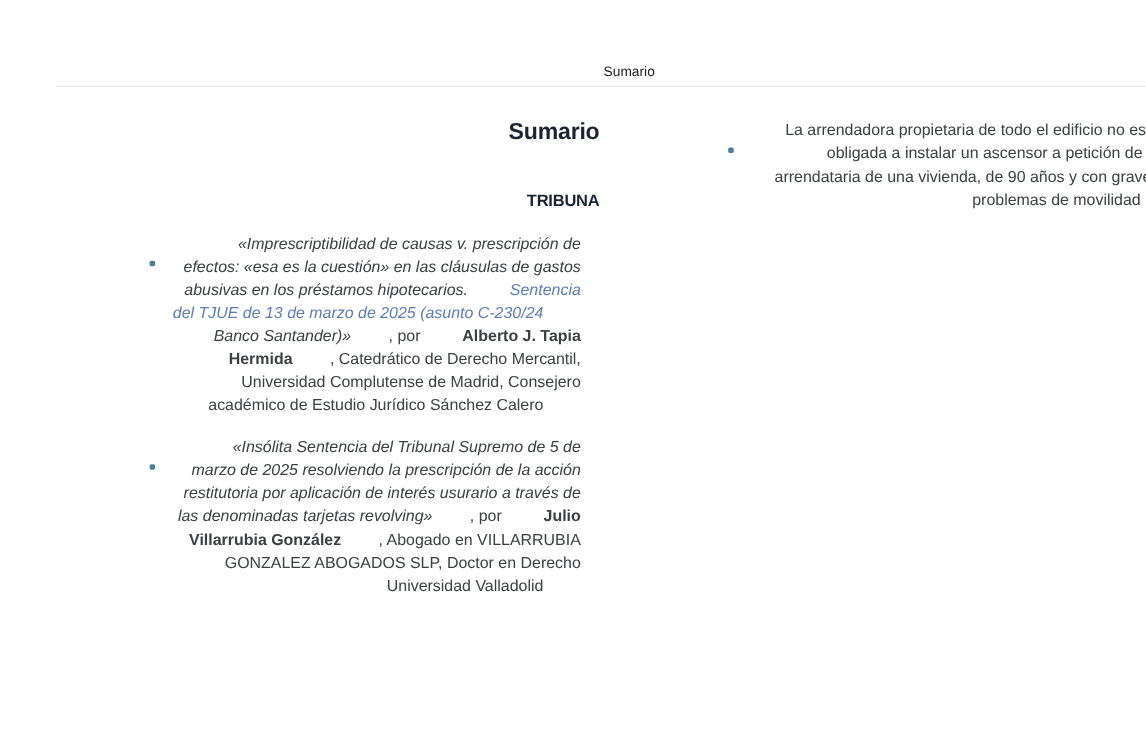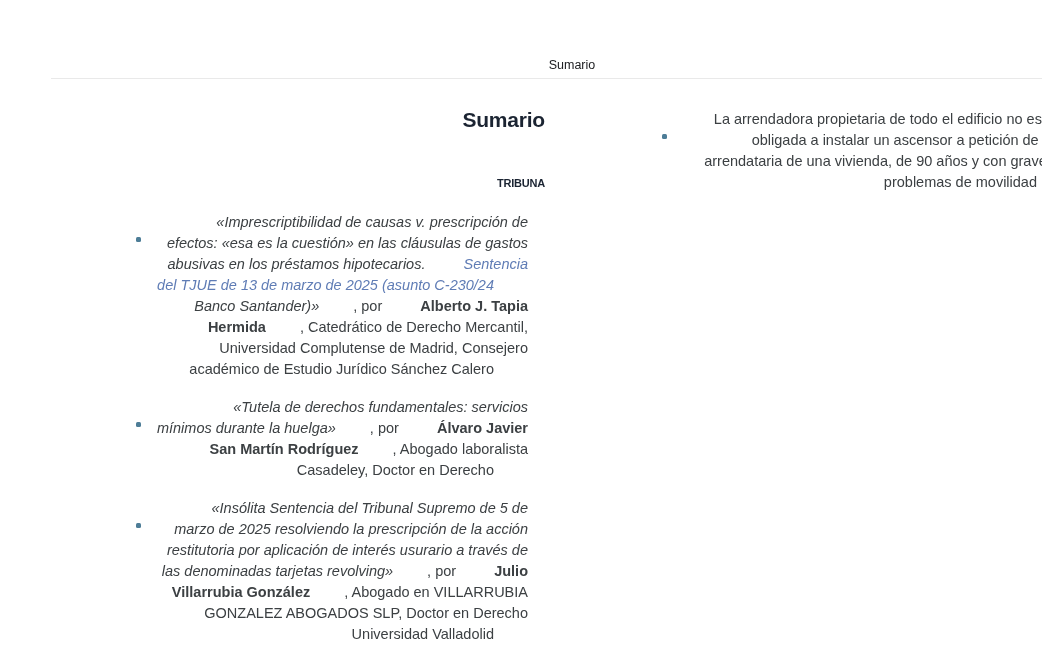--- a/index.html
+++ b/index.html
@@ -26,21 +26,21 @@
     font-size:12.5px;color:var(--topbar-text);
   }
   .column{position:absolute;width:470px;text-align:right;}
   .col-left{left:24px;top:56px;}
   .col-right{left:550px;top:41px;}
   h1.page-title{
     font-size:21px;font-weight:700;color:var(--heading);
     letter-spacing:-0.2px;line-height:26px;margin:0 0 41px 0;
   }
   h2.section-heading{
-    font-size:11px;font-weight:700;color:var(--heading);
+    font-size:15px;font-weight:700;color:var(--heading);
     letter-spacing:-0.2px;line-height:18px;margin:0 0 20px 0;
   }
   ul.bullet-list{
     list-style:none;margin:0 0 8px 0;padding:0;
   }
   li.list-item{
     position:relative;padding-left:54px;margin-bottom:8px;
     font-size:14.5px;line-height:21px;color:var(--text);
   }
   .col-right li.list-item{margin-bottom:12px;}
@@ -62,24 +62,20 @@
 
 <div class="column col-left">
   <h1 class="page-title">Sumario</h1>
 
   <h2 class="section-heading">TRIBUNA</h2>
   <ul class="bullet-list">
     <li class="list-item">
       <span class="bullet-dot"></span>
       <span class="item-text"><span class="seg-italic">«Imprescriptibilidad de causas v. prescripción de efectos: «esa es la cuestión» en las cláusulas de gastos abusivas en los préstamos hipotecarios. </span><span class="seg-link">Sentencia del TJUE de 13 de marzo de 2025 (asunto C-230/24</span><span class="seg-italic"> Banco Santander)»</span><span class="seg-regular">, por </span><span class="seg-bold">Alberto J. Tapia Hermida</span><span class="seg-regular">, Catedrático de Derecho Mercantil, Universidad Complutense de Madrid, Consejero académico de Estudio Jurídico Sánchez Calero</span></span>
     </li>
-    <li class="list-item">
-      <span class="bullet-dot"></span>
-      <span class="item-text"><span class="seg-italic">«Tutela de derechos fundamentales: servicios mínimos durante la huelga»</span><span class="seg-regular">, por </span><span class="seg-bold">Álvaro Javier San Martín Rodríguez</span><span class="seg-regular">, Abogado laboralista Casadeley, Doctor en Derecho</span></span>
-    </li>
   </ul>
 
   <ul class="bullet-list">
     <li class="list-item">
       <span class="bullet-dot"></span>
       <span class="item-text"><span class="seg-italic">«Insólita Sentencia del Tribunal Supremo de 5 de marzo de 2025 resolviendo la prescripción de la acción restitutoria por aplicación de interés usurario a través de las denominadas tarjetas revolving»</span><span class="seg-regular">, por </span><span class="seg-bold">Julio Villarrubia González</span><span class="seg-regular">, Abogado en VILLARRUBIA GONZALEZ ABOGADOS SLP, Doctor en Derecho Universidad Valladolid</span></span>
     </li>
   </ul>
 
 

